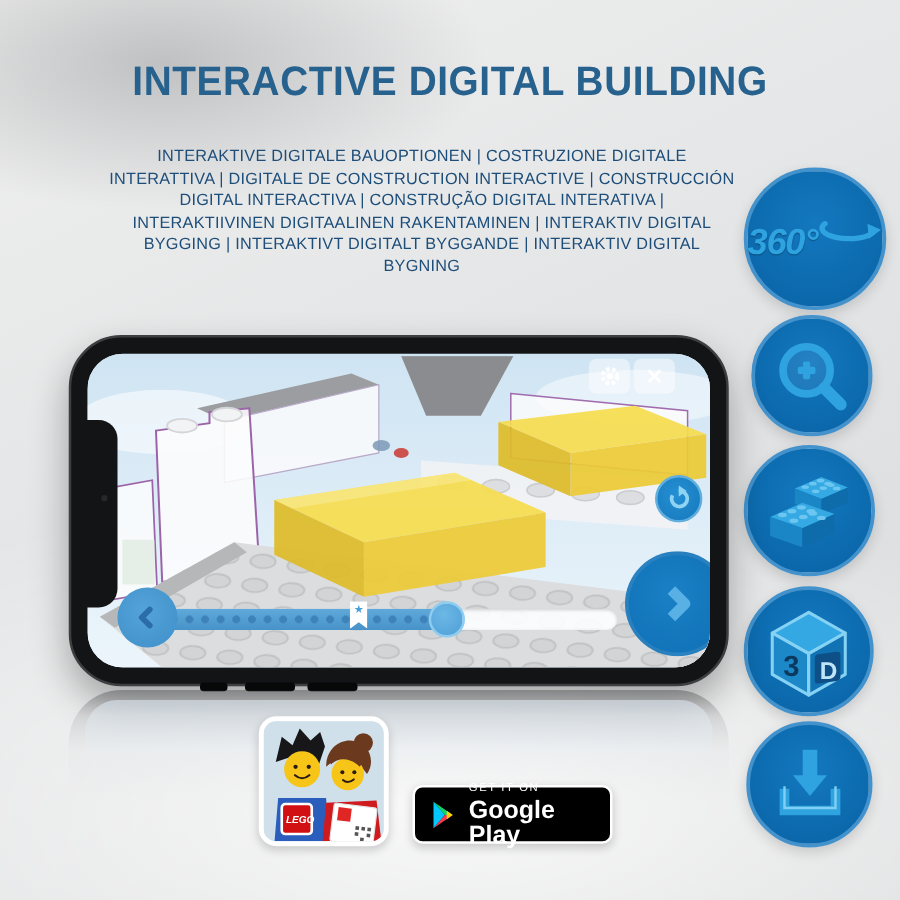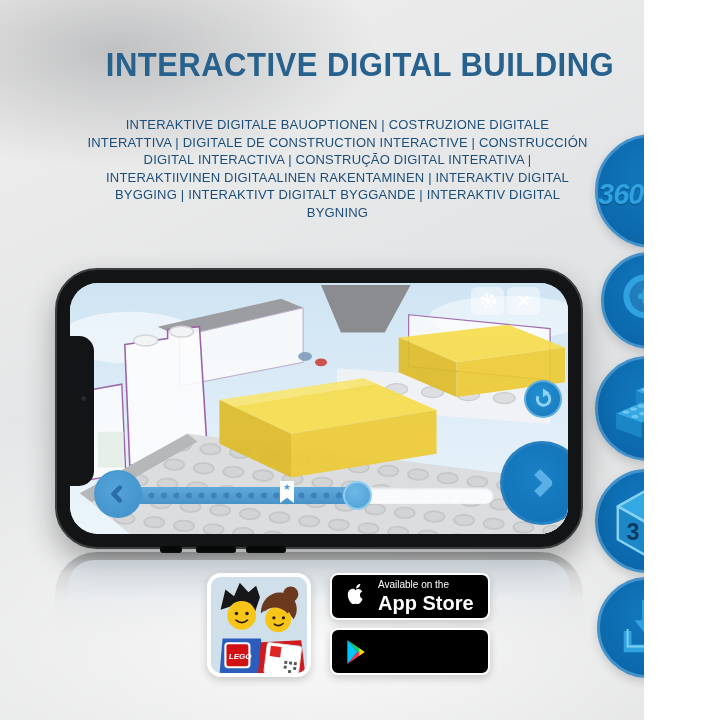--- a/index.html
+++ b/index.html
@@ -1,18 +1,18 @@
 <!DOCTYPE html>
 <html><head>
 <meta charset="utf-8">
 <style>
   html,body{margin:0;padding:0;}
   body{font-family:"Liberation Sans",sans-serif;}
   .page{
-    position:relative;width:644px;height:720px;overflow:hidden;
+    position:relative;width:720px;height:720px;overflow:hidden;
     background:
       radial-gradient(ellipse 420px 190px at 18% 7%, rgba(125,127,130,0.40), rgba(125,127,130,0) 62%),
       radial-gradient(ellipse 900px 360px at 50% 90%, rgba(255,255,255,0.80), rgba(255,255,255,0) 72%),
       linear-gradient(155deg,#efefef 0%,#e4e5e6 45%,#d9dadb 100%);
   }
   
   .title{
     position:absolute;top:46px;left:0;width:720px;text-align:center;
     font-size:33px;font-weight:800;letter-spacing:.5px;color:#27618d;
     transform:scaleX(0.94);
@@ -343,33 +343,27 @@
             <rect x="82" y="87" width="3" height="3"></rect>
           <rect x="77" y="92" width="3" height="3"></rect>
             <rect x="87" y="92" width="3" height="3"></rect>
           <rect x="82" y="96" width="3" height="3"></rect>
             <rect x="87" y="87" width="3" height="3"></rect>
         </g>
       </g>
     </svg>
   </div>
 
-  <div class="badge badge-apple">
-    <svg width="27" height="33" viewBox="0 0 100 115">
-      <path d="M50,34 C43,25 28,27 23,42 C18,57 27,78 37,84 C42,87 45,84 50,84 C55,84 58,87 63,84 C70,80 74,73 76,66 C64,61 63,44 75,39 C69,29 57,27 50,34 Z" fill="#fff"></path>
-      <path d="M52,28 C52,18 59,11 68,10 C68,19 61,27 52,28 Z" fill="#fff"></path>
-    </svg>
-    <div class="badge-text">
-      <div class="badge-small">Available on the</div>
-      <div class="badge-big">App Store</div>
-    </div>
-  </div>
 
   <div class="badge badge-play">
     <svg width="27" height="30" viewBox="0 0 100 100">
       <polygon points="20,6 20,94 58,50" fill="#00c8ff"></polygon>
       <polygon points="20,6 84,50 58,50" fill="#13d368"></polygon>
       <polygon points="20,94 84,50 58,50" fill="#fa3b4d"></polygon>
       <polygon points="64,36 84,50 64,64" fill="#ffd400"></polygon>
     </svg>
+    <div class="badge-text">
+      <div class="badge-small caps">GET IT ON</div>
+      <div class="badge-big">Google Play</div>
+    </div>
   </div>
 
 </div>
 
 </body></html>

